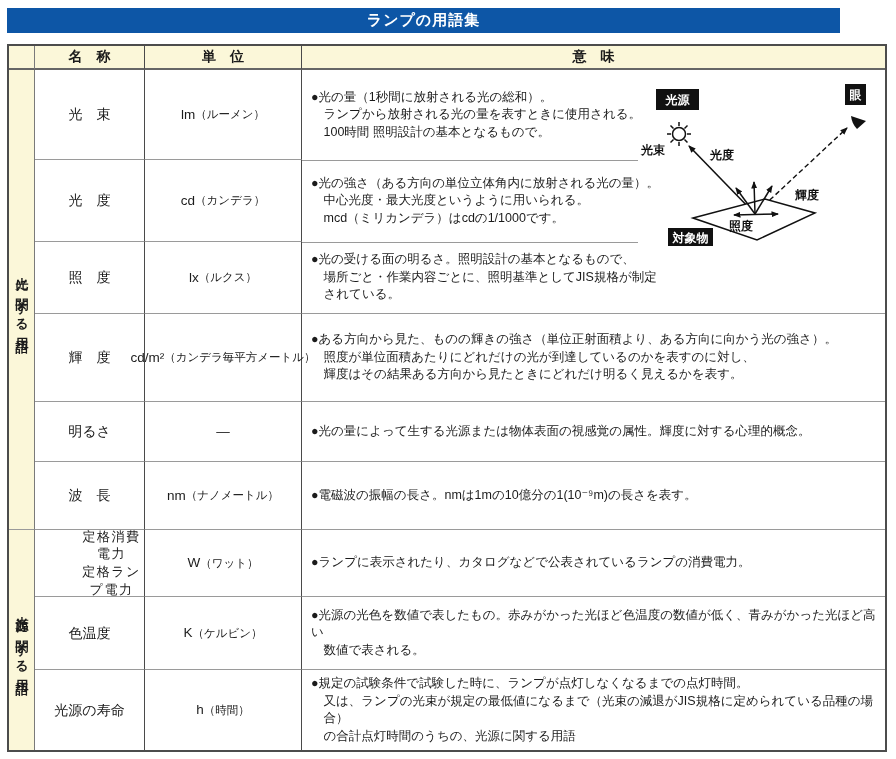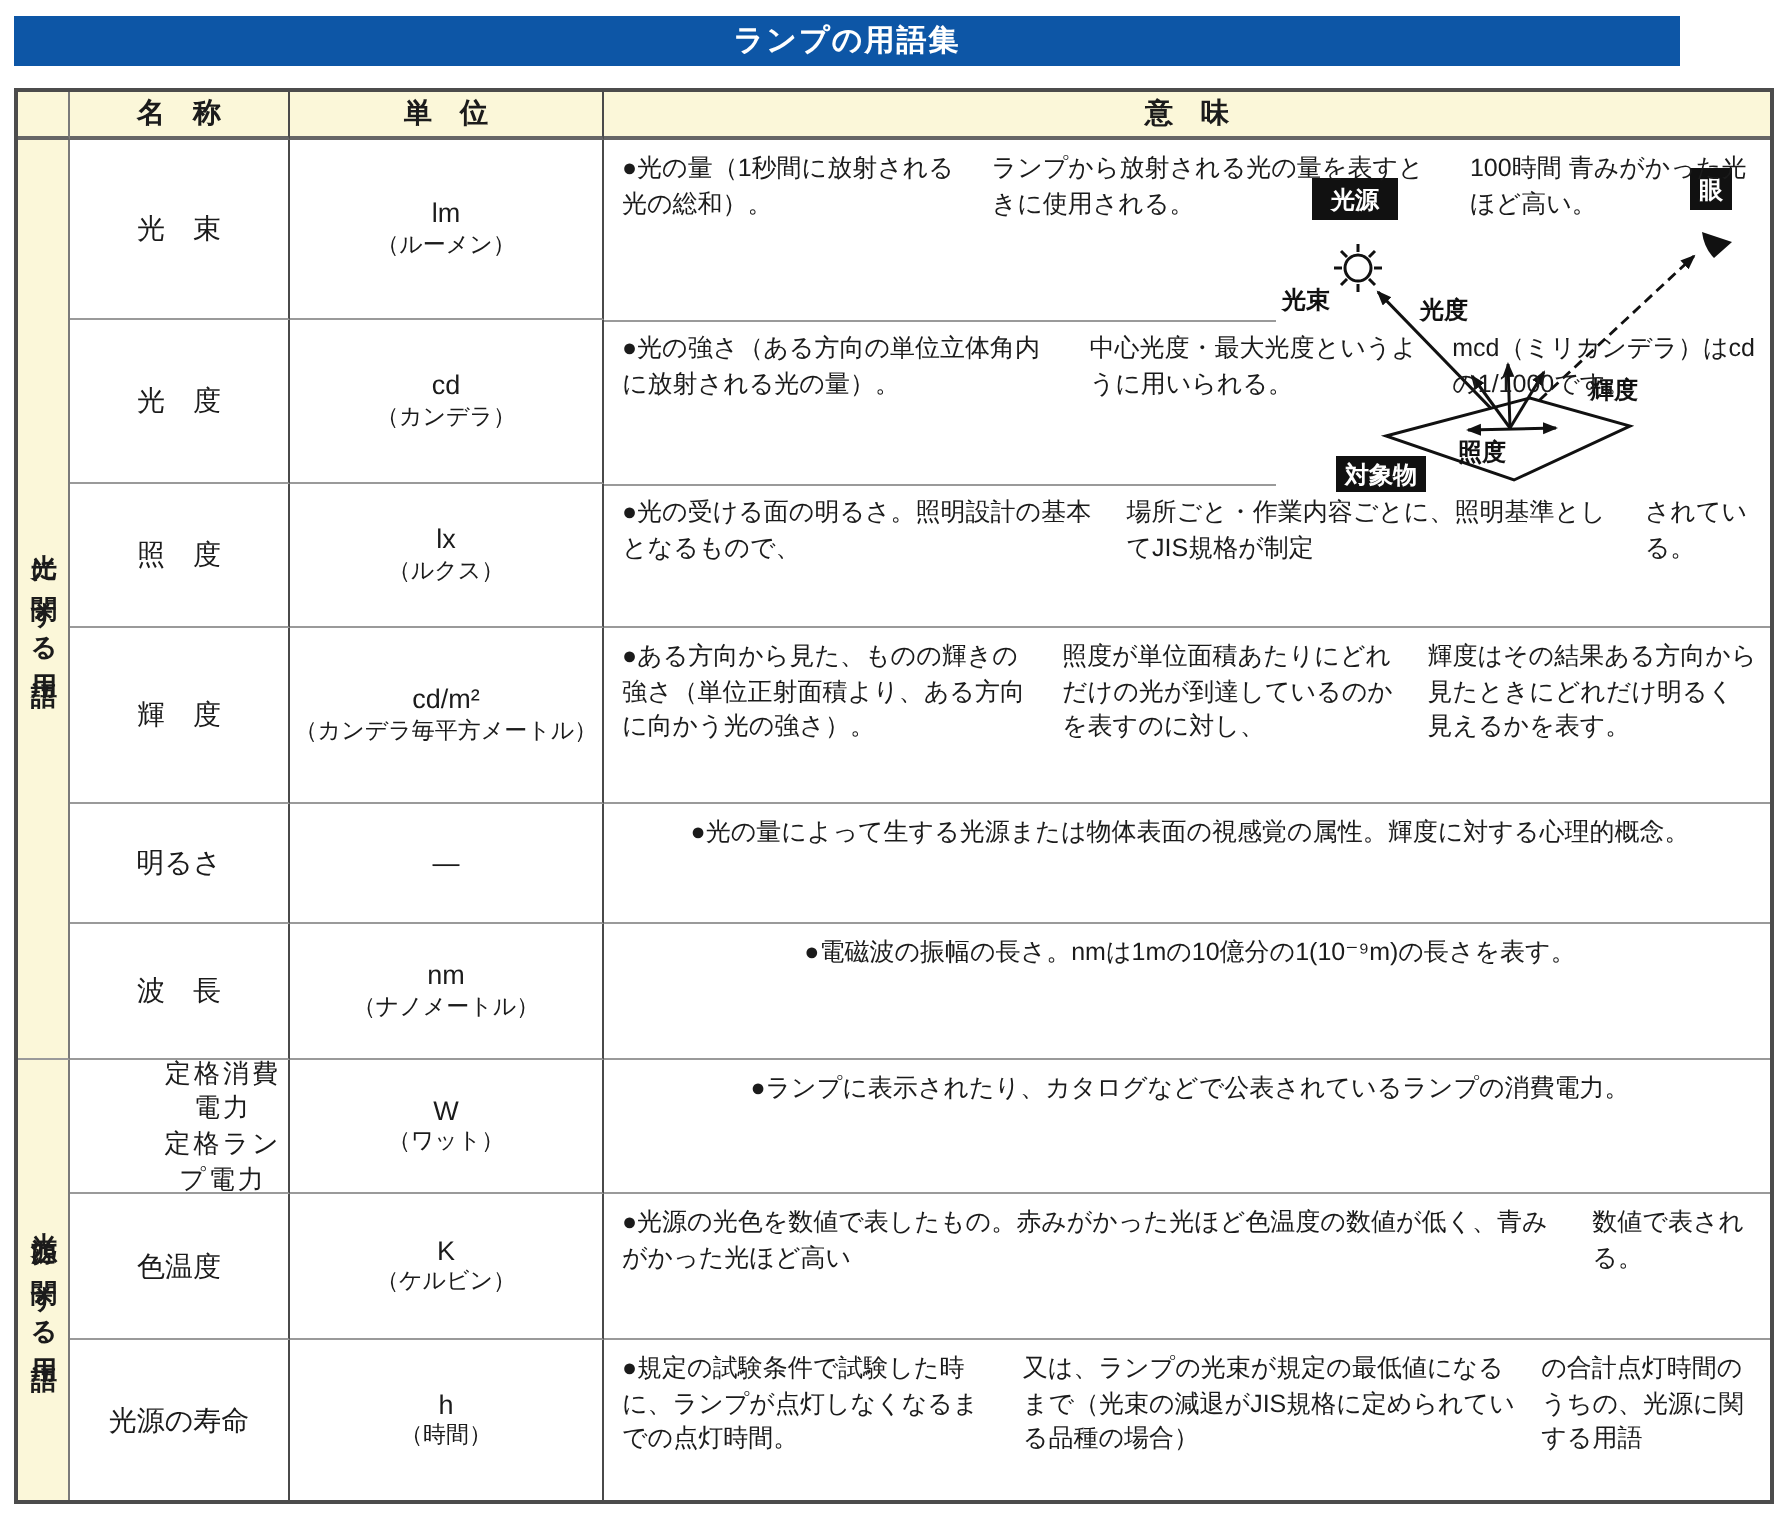--- a/index.html
+++ b/index.html
@@ -22,24 +22,24 @@
 
   .sb{grid-column:1;background:#fbf7d9;border-right:1px solid #7a7a7a;border-bottom:1px solid #9a9a9a;
     display:flex;align-items:center;justify-content:center;box-sizing:border-box;}
   .sb1{grid-row:2/8;}
   .sb2{grid-row:8/11;border-bottom:none;}
   .sbt{writing-mode:vertical-rl;font-weight:bold;font-size:13px;letter-spacing:3px;}
 
   .name-cell{display:flex;align-items:center;justify-content:center;text-align:center;
     font-size:14px;white-space:pre-line;line-height:1.35;}
   .name-two{font-size:13px;letter-spacing:1.5px;padding-left:44px;}
-  .unit-cell{display:flex;flex-direction:column;align-items:center;justify-content:center;line-height:1.3;}
+  .unit-cell{display:flex;flex-direction:row;align-items:center;justify-content:center;line-height:1.3;}
   .unit-sym{font-size:13.5px;}
   .unit-read{font-size:11.5px;white-space:nowrap;}
-  .mean-cell{border-right:none;display:flex;flex-direction:row;justify-content:center;
+  .mean-cell{border-right:none;display:flex;flex-direction:column;justify-content:center;
     padding:6px 6px 6px 9px;font-size:12.5px;line-height:1.4;}
   .mean-cell .ml2{padding-left:12.5px;}
   .no-bottom{border-bottom:none;}
   .pline{position:absolute;left:0;bottom:-1px;width:336px;height:1px;background:#9a9a9a;}
 
   .diag{position:absolute;top:26px;right:1px;width:246px;height:178px;background:#ffffff;}
   .diag svg{display:block;}
   .diag text{font-weight:bold;font-size:12px;fill:#111;}
   .diag .boxlabel{fill:#ffffff;}
 </style>
@@ -110,21 +110,21 @@
     </svg>
   </div>
 <div class="cell name-cell" style="grid-area: 2 / 2;">光　束</div>
     <div class="cell unit-cell" style="grid-area: 2 / 3;">
       <div class="unit-sym">lm</div>
       <div class="unit-read">（ルーメン）</div>
     </div>
     <div class="cell mean-cell no-bottom" style="grid-area: 2 / 4;">
       <div class="ml">●光の量（1秒間に放射される光の総和）。</div>
       <div class="ml ml2">ランプから放射される光の量を表すときに使用される。</div>
-      <div class="ml ml2">100時間 青みがかった光ほど高い。</div>
+      <div class="ml ml2">100時間 照明設計の基本となるもので。</div>
       <div class="pline"></div>
     </div>
     <div class="cell name-cell" style="grid-area: 3 / 2;">光　度</div>
     <div class="cell unit-cell" style="grid-area: 3 / 3;">
       <div class="unit-sym">cd</div>
       <div class="unit-read">（カンデラ）</div>
     </div>
     <div class="cell mean-cell no-bottom" style="grid-area: 3 / 4;">
       <div class="ml">●光の強さ（ある方向の単位立体角内に放射される光の量）。</div>
       <div class="ml ml2">中心光度・最大光度というように用いられる。</div>

